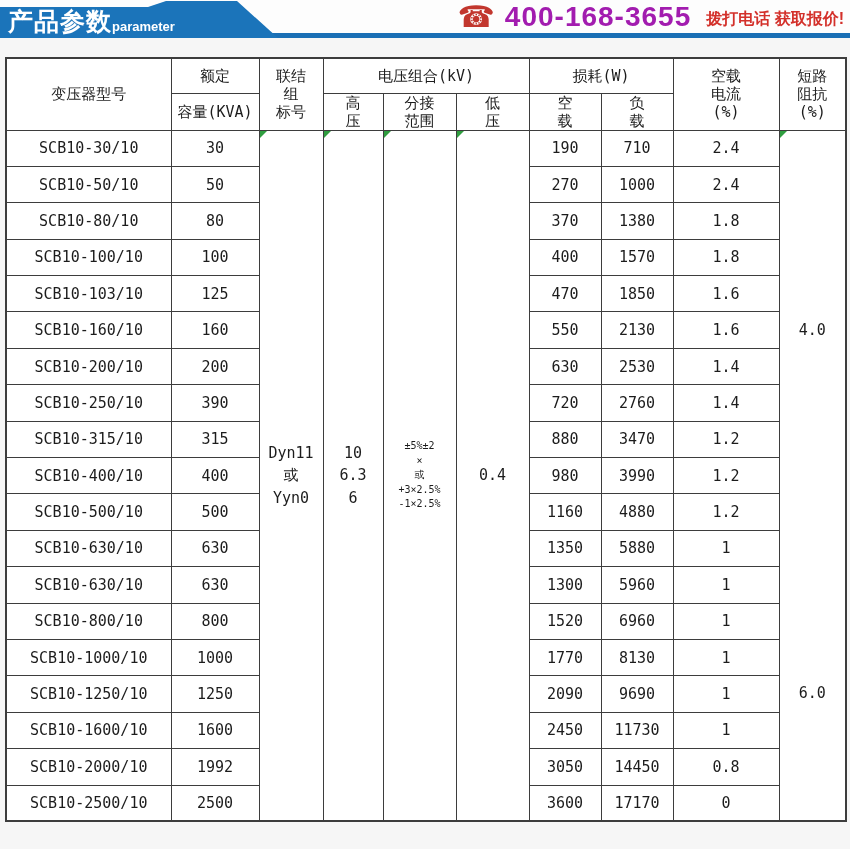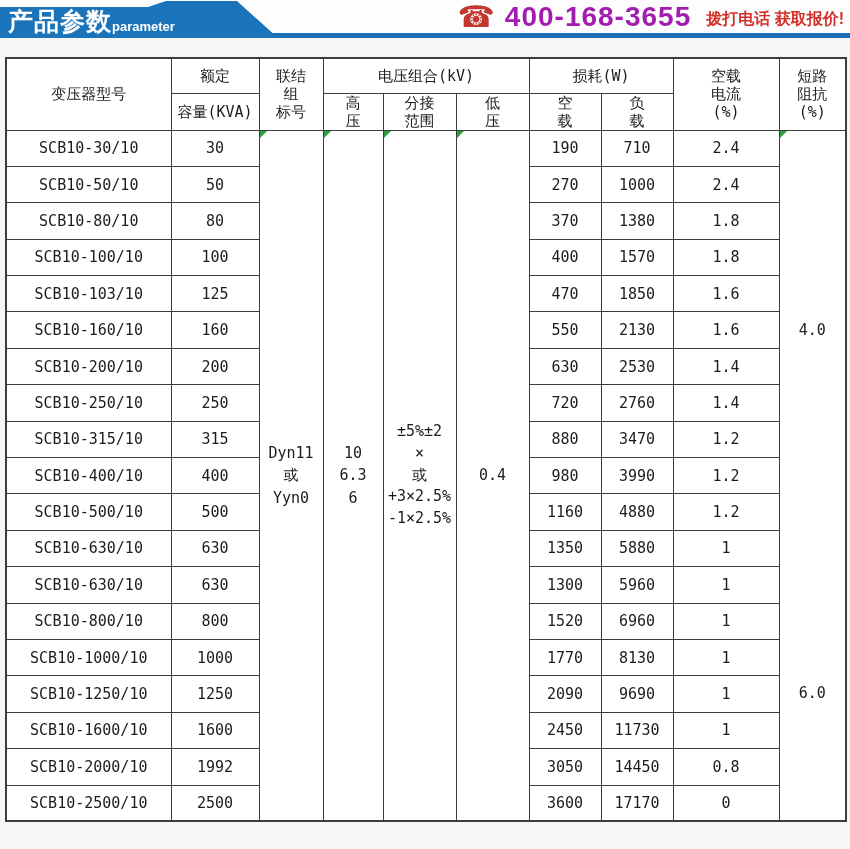--- a/index.html
+++ b/index.html
@@ -99,21 +99,21 @@
     font-weight: normal;
     white-space: pre-line;
     line-height: 1.2;
     overflow: hidden;
   }
   thead tr.h1 { height: 35px; }
   thead tr.h2 { height: 36px; }
   tbody tr { height: 36.4px; }
 
   td.merged { line-height: 1.5; }
-  td.tap { font-size: 15px; line-height: 1.45; }
+  td.tap { font-size: 10px; line-height: 1.45; }
 
   
   .gm { position: relative; }
   .gm::before {
     content: "";
     position: absolute;
     left: 0; top: 0;
     width: 0; height: 0;
     border-top: 7px solid #2f9e3f;
     border-right: 7px solid transparent;
@@ -250,21 +250,21 @@
   </tr>
         <tr>
     <td>SCB10-200/10</td>
     <td>200</td>
     <td>630</td>
     <td>2530</td>
     <td>1.4</td>
   </tr>
         <tr>
     <td>SCB10-250/10</td>
-    <td>250</td>
+    <td>390</td>
     <td>720</td>
     <td>2760</td>
     <td>1.4</td>
   </tr>
         <tr>
     <td>SCB10-315/10</td>
     <td>315</td>
     <td>880</td>
     <td>3470</td>
     <td>1.2</td>

